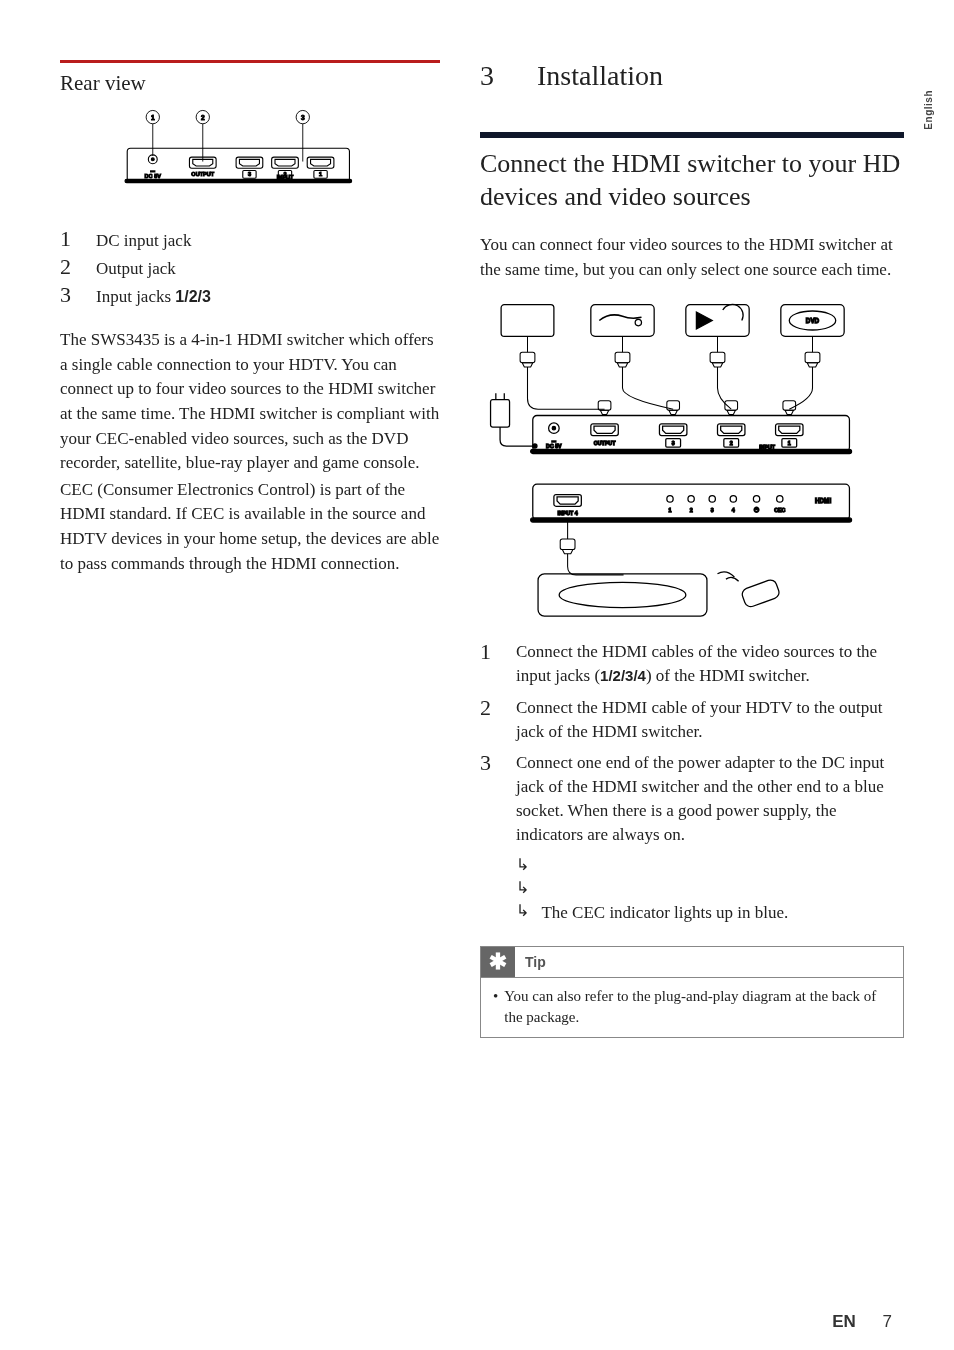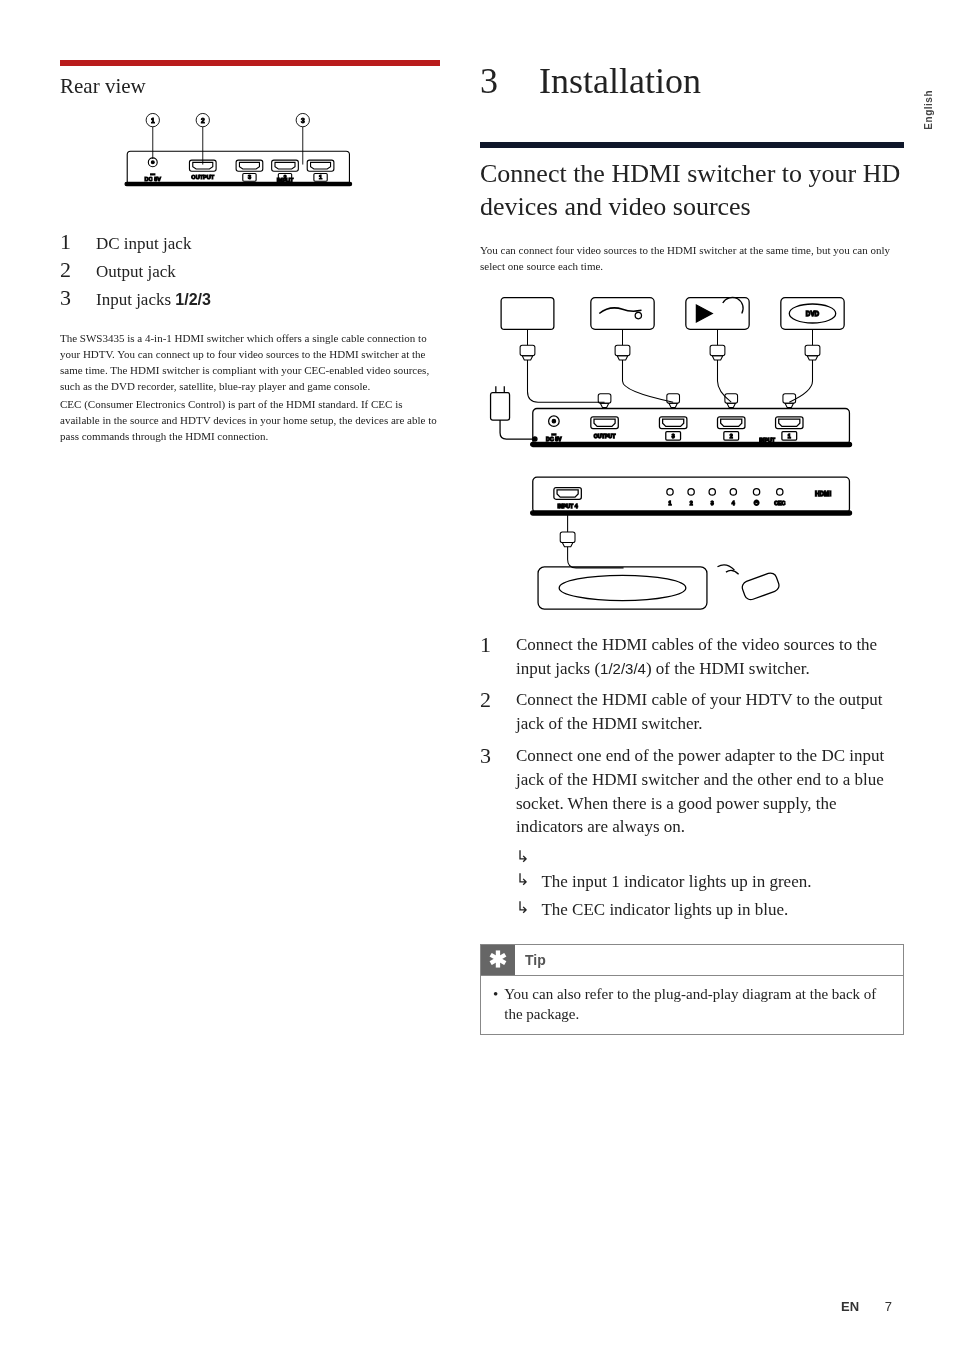--- a/index.html
+++ b/index.html
@@ -33,27 +33,27 @@
     font-family: Arial, sans-serif;
     font-size: 10px;
     font-weight: bold;
     letter-spacing: 0.5px;
     color: #444;
   }
 
   h2.section-sub {
     font-size: 21px;
     font-weight: 400;
-    border-top: 6px solid #b91c1c;
+    border-top: 3px solid #b91c1c;
     padding-top: 8px;
     margin-bottom: 10px;
   }
 
   h1.chapter {
-    font-size: 36px;
+    font-size: 28px;
     font-weight: 400;
     margin-bottom: 40px;
   }
   h1.chapter .num {
     display: inline-block;
     width: 50px;
   }
 
   h2.big-sub {
     font-size: 26px;
@@ -85,21 +85,21 @@
     width: 18px;
     flex-shrink: 0;
   }
   .legend-text {
     font-size: 17px;
     font-weight: 300;
   }
   .legend-text .bold { font-weight: 600; font-family: Arial, sans-serif; font-size: 16px;}
 
   p.body {
-    font-size: 11px;
+    font-size: 17px;
     line-height: 1.45;
     font-weight: 300;
     margin-bottom: 2px;
   }
 
   .steps {
     margin-top: 12px;
   }
   .step-row {
     display: flex;
@@ -111,21 +111,21 @@
     font-weight: 400;
     width: 18px;
     flex-shrink: 0;
     line-height: 1.1;
   }
   .step-text {
     font-size: 17px;
     line-height: 1.4;
     font-weight: 300;
   }
-  .step-text .bold { font-weight: 400; font-family: Arial, sans-serif; font-size: 15px;}
+  .step-text .bold { font-weight: 700; font-family: Arial, sans-serif; font-size: 15px;}
 
   .sub-arrow-row {
     display: flex;
     gap: 12px;
     margin: 4px 0 4px 36px;
   }
   .sub-arrow {
     font-size: 16px;
     flex-shrink: 0;
   }
@@ -166,24 +166,24 @@
     padding: 8px 12px 10px 12px;
     font-size: 15px;
     line-height: 1.35;
     display: flex;
     gap: 6px;
   }
   .tip-bullet { flex-shrink: 0; }
 
   .footer {
     position: absolute;
-    bottom: 36px;
+    bottom: 18px;
     right: 62px;
     font-family: Arial, sans-serif;
-    font-size: 13px;
+    font-size: 17px;
     color: #333;
   }
   .footer .lang { font-weight: 600; margin-right: 22px; }
 
   
   svg { display: block; }
   .svg-text { font-family: Arial, sans-serif; font-size: 6px; font-weight: bold; }
   .svg-small { font-size: 5px; }
 </style>
 </head>
@@ -425,21 +425,20 @@
       </div>
       <div class="step-row">
         <div class="step-num">3</div>
         <div class="step-text">Connect one end of the power adapter to the DC input jack of the HDMI switcher and the other end to a blue socket. When there is a good power supply, the indicators are always on.</div>
       </div>
       <div class="sub-arrow-row">
         <div class="sub-arrow">↳</div>
       </div>
       <div class="sub-arrow-row">
         <div class="sub-arrow">↳</div>
-        <div class="sub-text">The input 1 indicator lights up in green.</div>
       </div>
       <div class="sub-arrow-row">
         <div class="sub-arrow">↳</div>
         <div class="sub-text">The CEC indicator lights up in blue.</div>
       </div>
     </div>
 
     <div class="tip-box">
       <div class="tip-header">
         <div class="tip-icon">✱</div>

